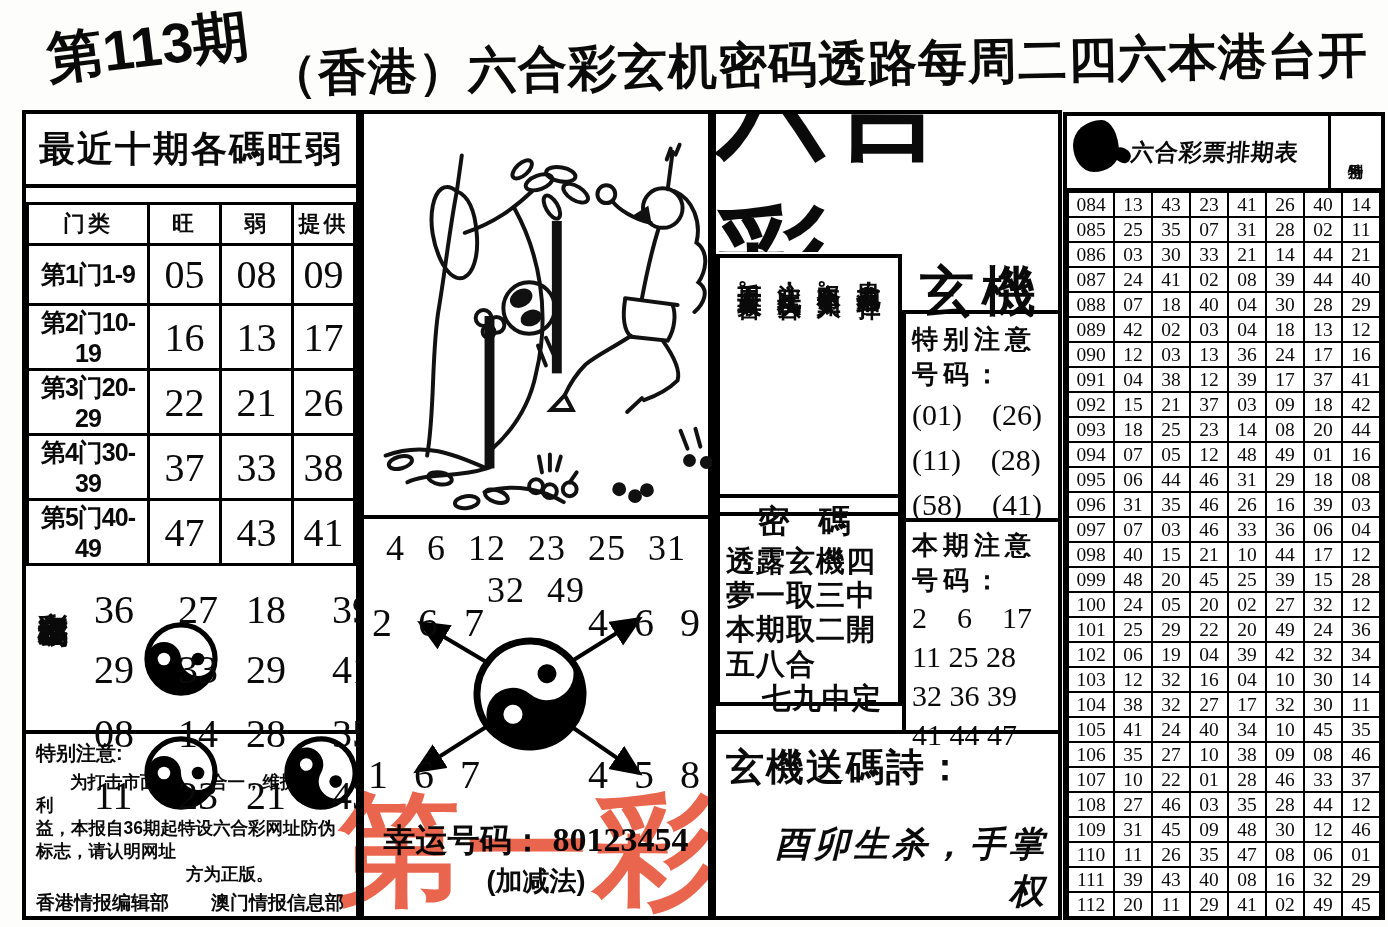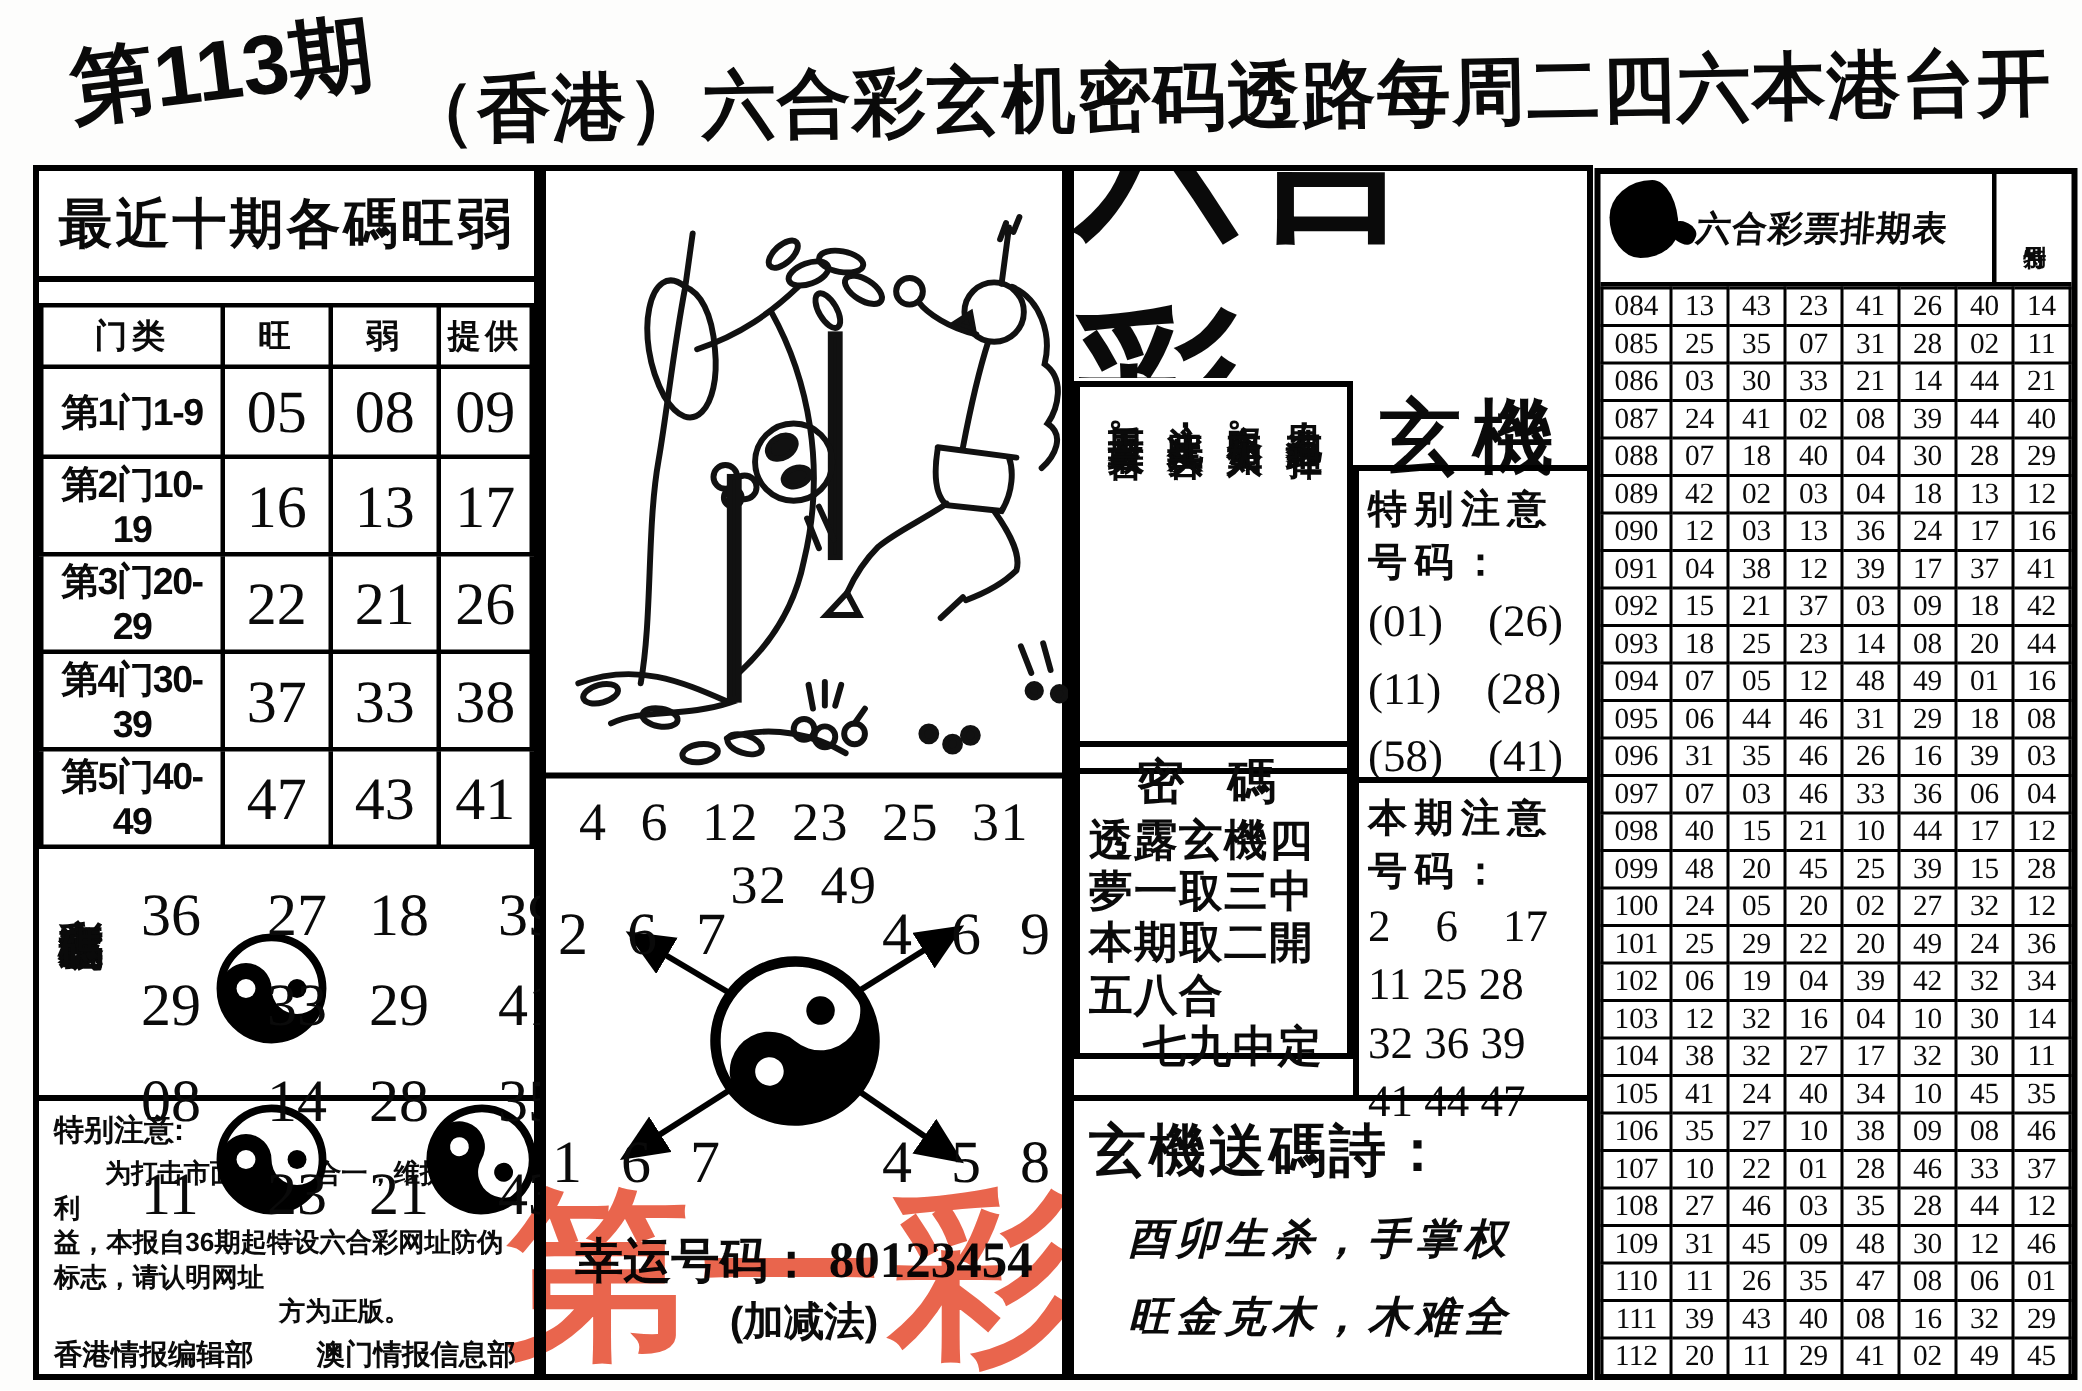--- a/index.html
+++ b/index.html
@@ -66,21 +66,21 @@
   #password-box .pw-title{text-align:center;font-size:32px;font-weight:900;letter-spacing:10px;}
   .pw-line{font-size:29px;font-weight:900;line-height:1.18;letter-spacing:1px;}
   .pw-line:last-child{text-align:right;padding-right:10px;}
   #current-box{position:absolute;left:186px;top:404px;width:156px;height:212px;
       border-left:4px solid #000;border-top:4px solid #000;box-sizing:border-box;padding:6px;}
   #current-box .hl{font-size:26px;font-weight:900;letter-spacing:5px;}
   #current-box .crow{font-family:"Liberation Serif",serif;font-size:30px;line-height:1.3;white-space:nowrap;}
   #codepoem-box{position:absolute;left:0;top:616px;width:342px;height:186px;border-top:4px solid #000;
       box-sizing:border-box;padding:8px 10px;}
   #codepoem-box .cp-title{font-size:38px;font-weight:900;letter-spacing:2px;}
-  #codepoem-box .cp-line{font-size:28px;font-weight:900;font-style:italic;margin:14px 0 0 26px;letter-spacing:4px;}
+  #codepoem-box .cp-line{font-size:35px;font-weight:900;font-style:italic;margin:28px 0 0 26px;letter-spacing:4px;text-align:right;}
   
   #sched-header{height:72px;display:flex;border-bottom:3px solid #000;}
   #sched-title-cell{flex:1;position:relative;display:flex;align-items:center;justify-content:center;}
   #ink-blot{position:absolute;left:6px;top:4px;width:46px;height:52px;background:#000;
       border-radius:62% 38% 55% 45% / 48% 62% 38% 52%;}
   #ink-blot:after{content:"";position:absolute;left:40px;top:28px;width:18px;height:14px;background:#000;
       border-radius:50% 50% 40% 60%;transform:rotate(25deg);}
   #sched-title{font-size:23px;font-weight:900;letter-spacing:1px;transform:skewX(-5deg);padding-left:34px;}
   #sched-special-cell{width:50px;border-left:3px solid #000;display:flex;align-items:center;justify-content:center;}
   #sched-special-cell span{writing-mode:vertical-rl;text-orientation:upright;font-size:15px;font-weight:900;line-height:1;}

